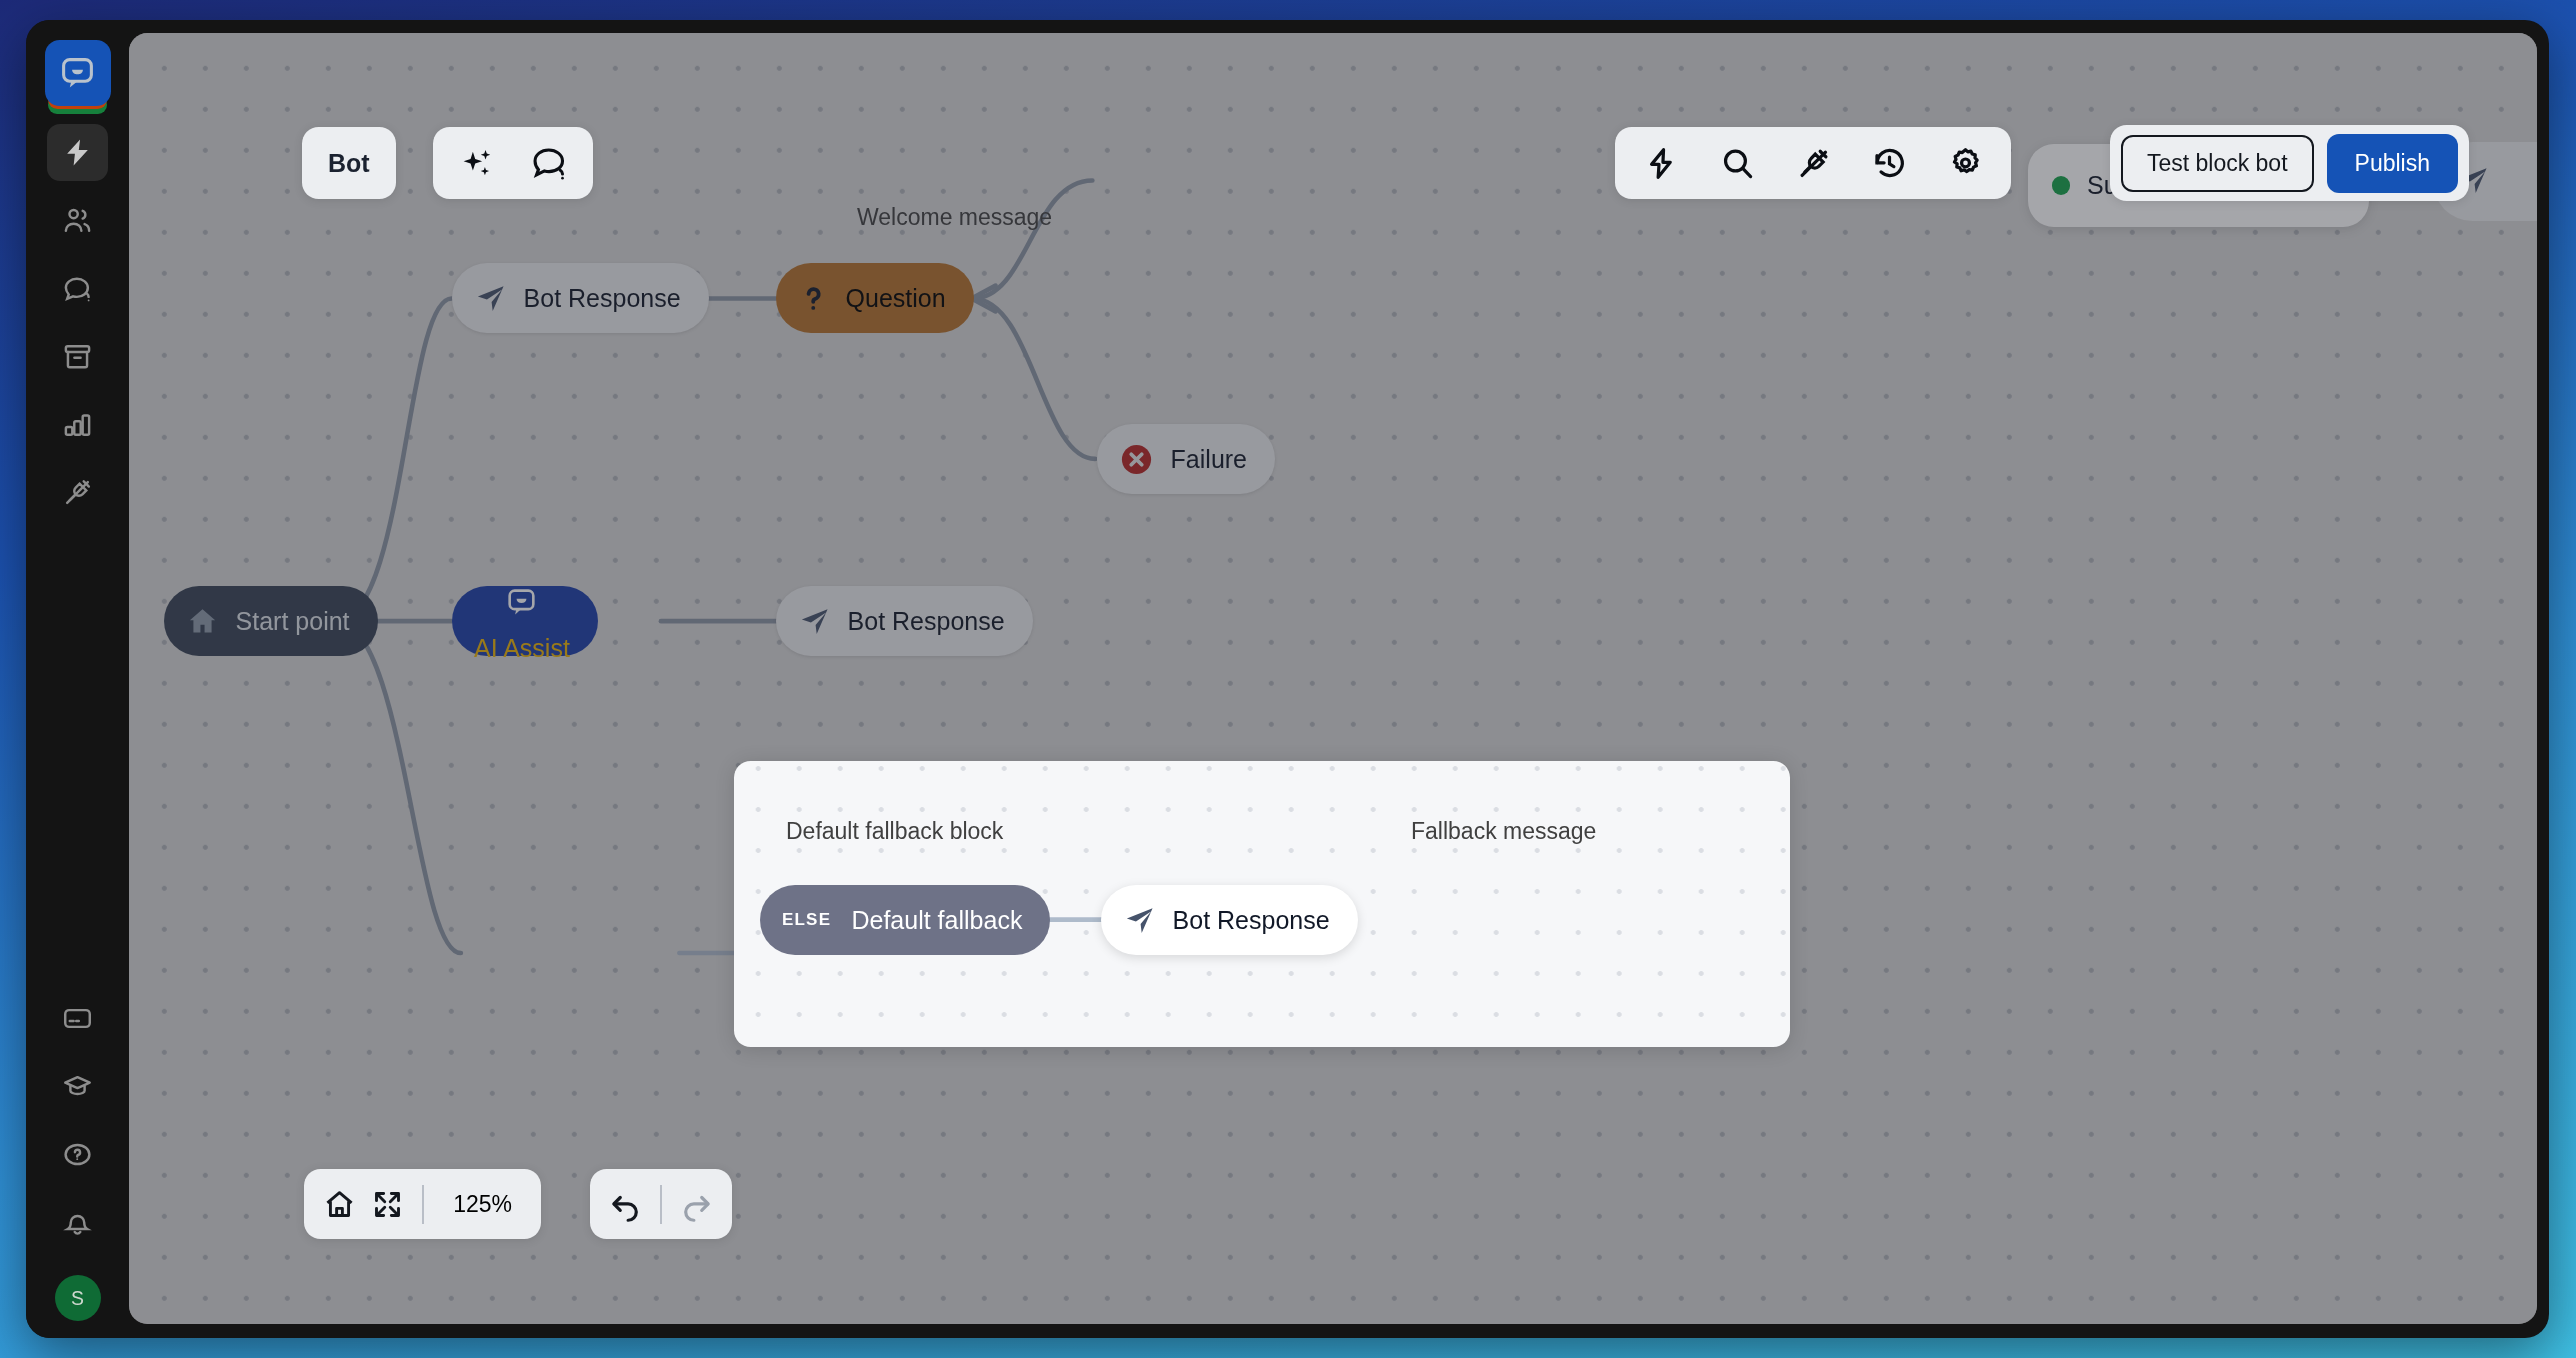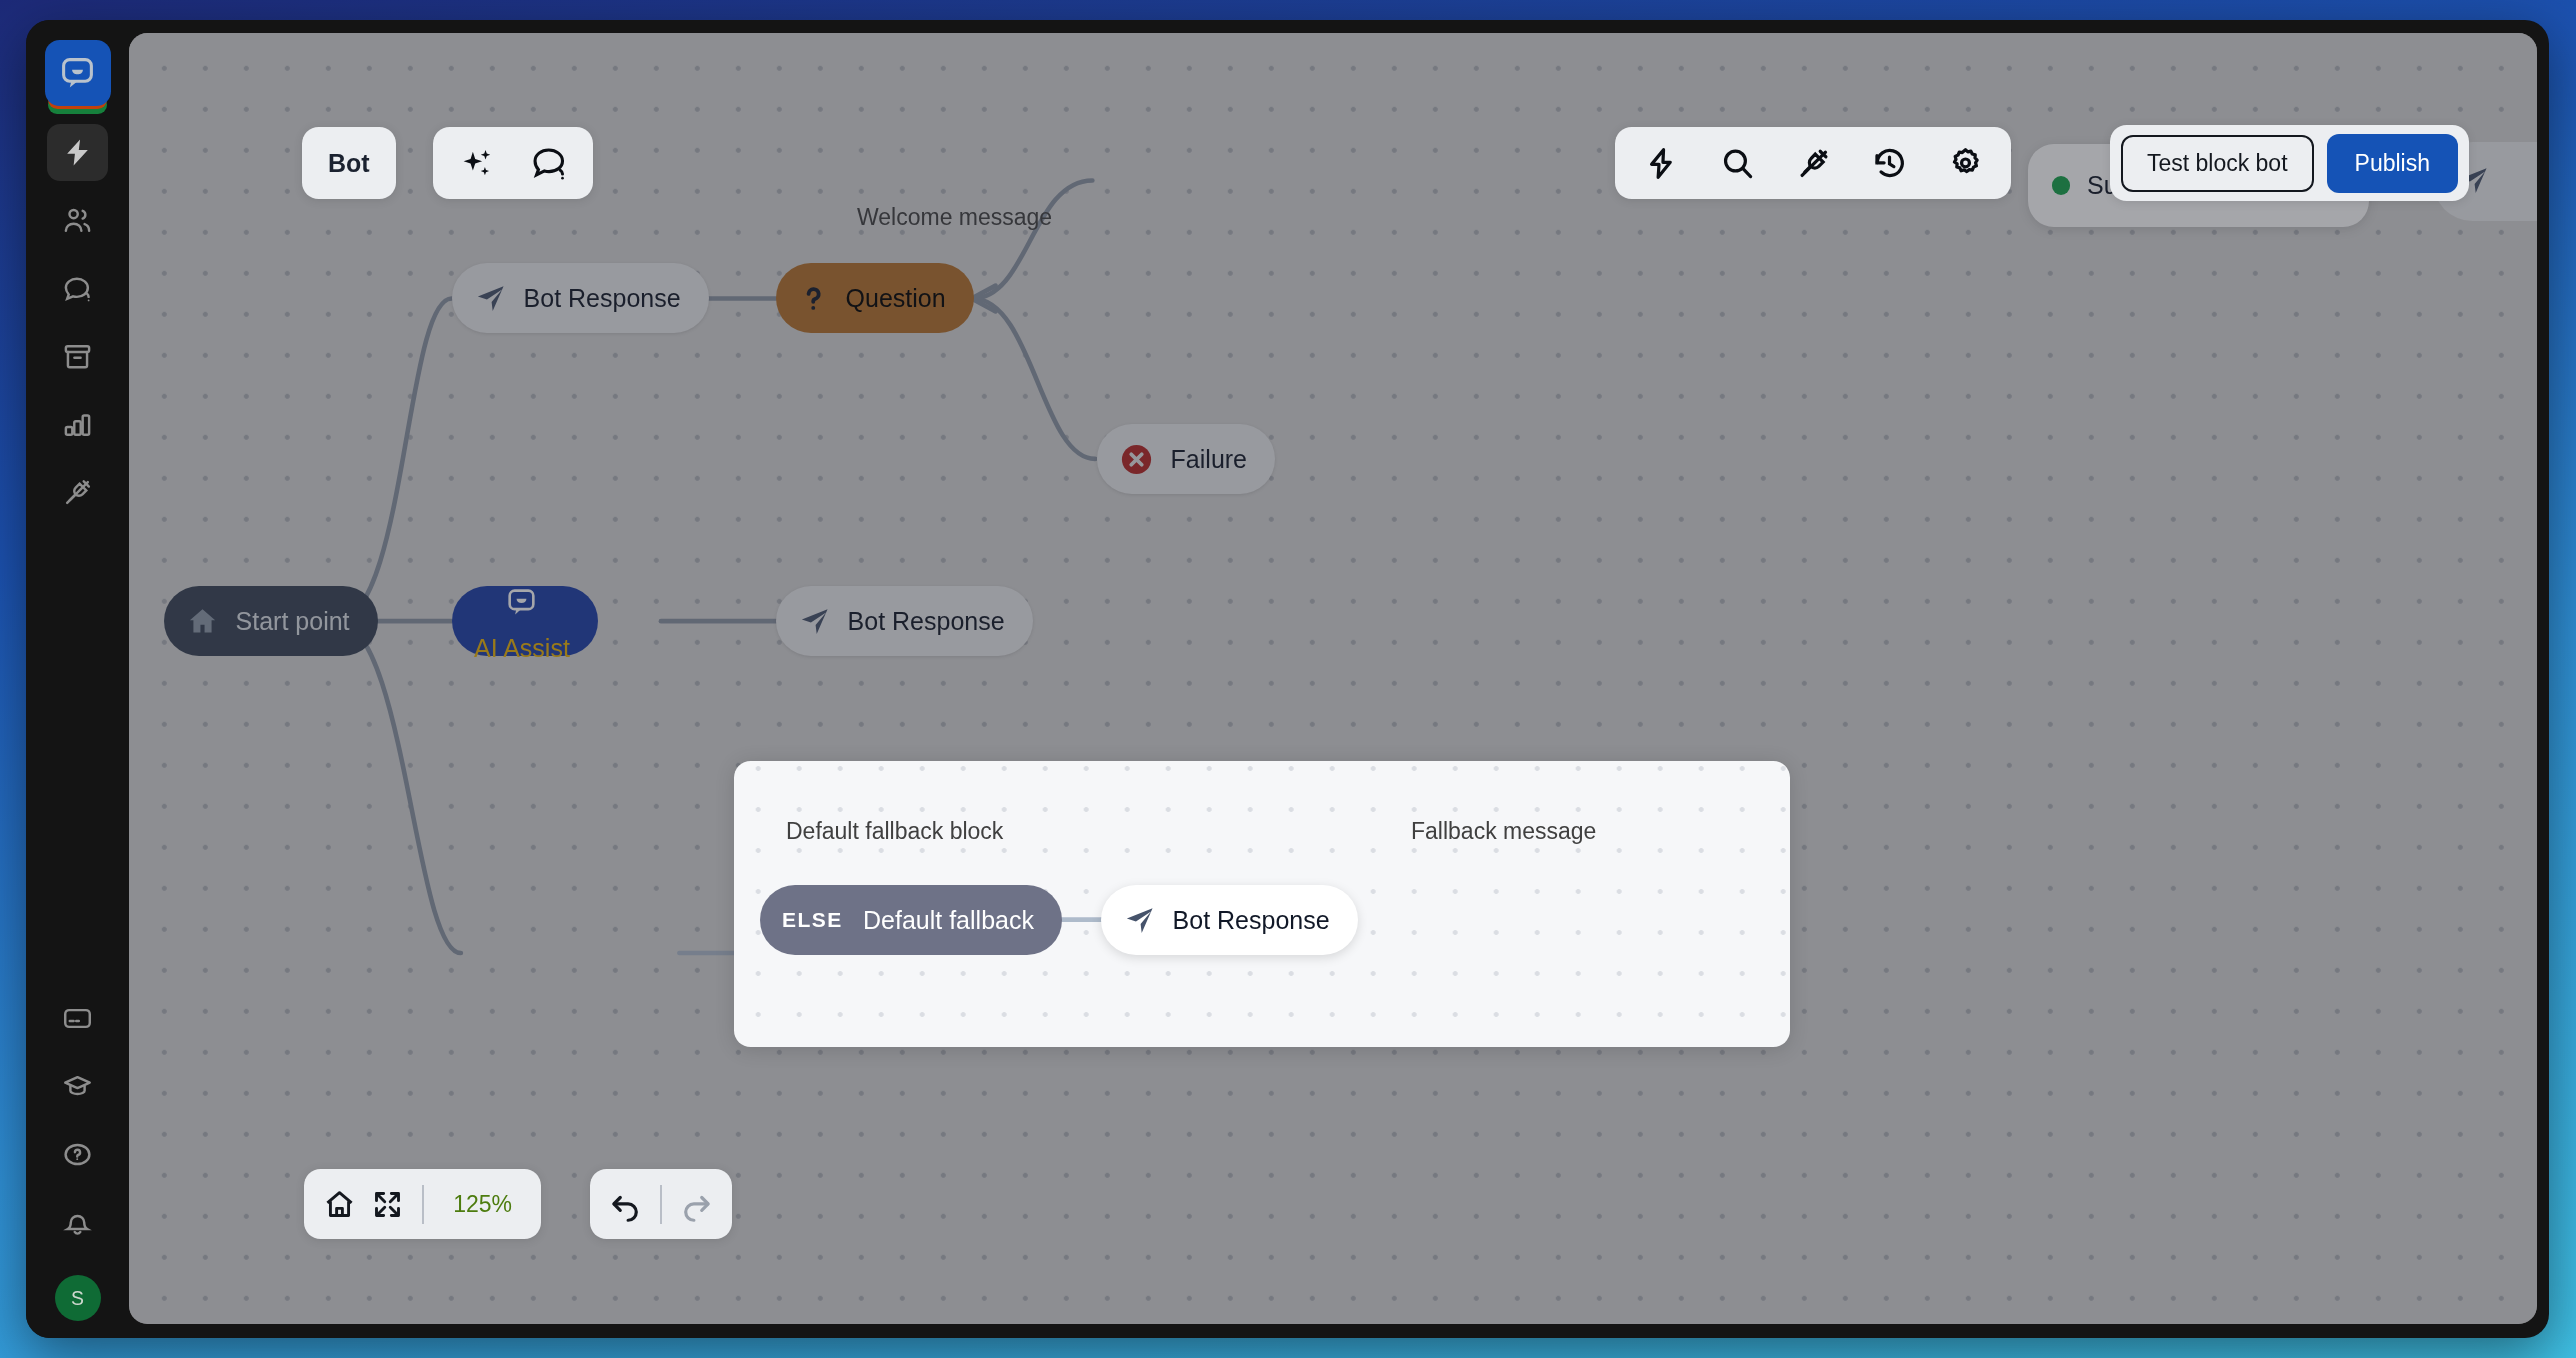--- a/index.html
+++ b/index.html
@@ -134,21 +134,21 @@
   .node.fallback{ background:#6e7287; color:#ffffff; }
 
   .node-caption {
     position:absolute;
     font-size: 23px;
     color: #404040;
     z-index: 6;
     white-space:nowrap;
   }
   .else-chip {
-    font-size: 21px; font-weight: 700; letter-spacing:.07em;
+    font-size: 17px; font-weight: 700; letter-spacing:.07em;
     color:#ffffff; margin-right: 3.7px;
   }
 
   
   .tb {
     position:absolute;
     background:#eceef1;
     border-radius: 16.6px;
     display:flex; align-items:center;
     z-index: 22;
@@ -213,21 +213,21 @@
   
   #tb-zoom {
     left: 175px; bottom: 85px; top:auto; height: 70px;
     padding: 0 11px; gap: 0;
   }
   #tb-undo {
     left: 461px; bottom: 85px; top:auto; height: 70px;
     padding: 0 11px; gap: 0;
   }
   .divider-v { width: 1.8px; height: 39px; background: #b9bec7; margin: 0 11px; }
-  #zoom-level { font-size: 23px; color:#4d7c0f; padding: 0 18.4px; cursor:pointer; }
+  #zoom-level { font-size: 23px; color:#000000; padding: 0 18.4px; cursor:pointer; }
 </style>
 </head>
 <body>
 
 <div id="app-window">
 
   <nav id="sidebar">
 
     <div class="rail-logo">
       <div class="layer l-green"></div>

